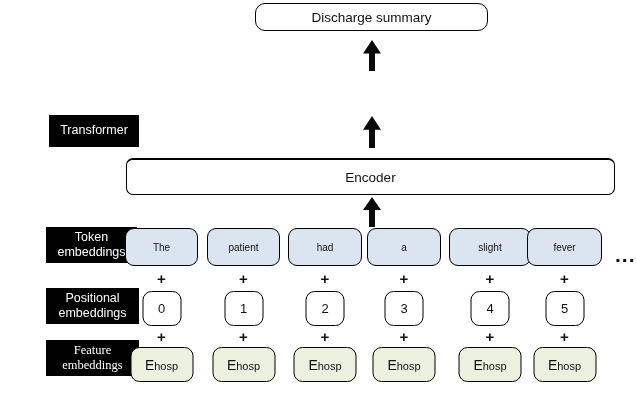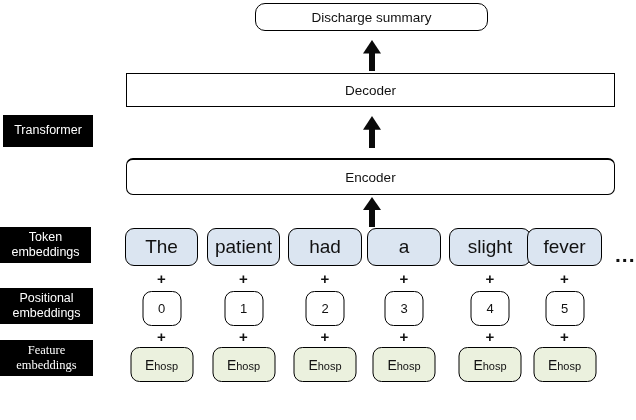--- a/index.html
+++ b/index.html
@@ -12,21 +12,21 @@
     overflow:hidden;
   }
   
   .side-label{
     position:absolute;
     background:var(--label-bg,#000);
     color:#fff;
     display:flex;align-items:center;justify-content:center;
     text-align:center;
     font-size:12.5px;line-height:15.5px;
-    padding:0 2px;box-sizing:border-box;
+    padding:0 2px;box-sizing:border-box;margin-left:46px;
   }
   #lbl-transformer{left:3px;top:115px;width:90px;height:32px;}
   #lbl-token{left:0;top:227px;width:91px;height:36px;}
   #lbl-positional{left:0;top:288px;width:93px;height:36px;}
   #lbl-feature{left:0;top:340px;width:93px;height:36px;font-family:Liberation Serif, serif;}
 
   
   .flow-box{
     position:absolute;
     background:#fff;
@@ -54,21 +54,21 @@
   .col-4{left:367px;width:74px;}
   .col-5{left:449px;width:82px;}
   .col-6{left:527px;width:75px;}
 
   .token-box{
     position:absolute;left:0;top:0;width:100%;height:38px;
     background:var(--token-fill,#dbe5f1);
     border:1.3px solid #000;border-radius:9px;
     box-sizing:border-box;
     display:flex;align-items:center;justify-content:center;
-    font-size:19px;
+    font-size:10px;
   }
   .plus{
     position:absolute;left:0;width:100%;
     text-align:center;
     font-size:15px;font-weight:600;line-height:14px;
   }
   .plus-1{top:272px;}
   .plus-2{top:330px;}
   .col .plus-1{top:44px;}
   .col .plus-2{top:102px;}
@@ -100,21 +100,20 @@
 <body>
 
 <div id="canvas">
 
   <div class="side-label" id="lbl-transformer">Transformer</div>
   <div class="side-label" id="lbl-token">Token embeddings</div>
   <div class="side-label" id="lbl-positional">Positional embeddings</div>
   <div class="side-label" id="lbl-feature">Feature embeddings</div>
 
   <div class="flow-box" id="box-output">Discharge summary</div>
-  <div class="flow-box" id="box-decoder">Decoder</div>
   <div class="flow-box" id="box-encoder">Encoder</div>
 
   <div class="arrow" id="arrow-1">
     <svg viewBox="0 0 18 30" preserveAspectRatio="none">
         <polygon points="9,0 18,13 0,13" fill="#0a0a0a"></polygon>
         <rect x="6" y="11" width="6" height="19" fill="#0a0a0a"></rect>
       </svg>
   </div>
   <div class="arrow" id="arrow-2">
     <svg viewBox="0 0 18 30" preserveAspectRatio="none">

